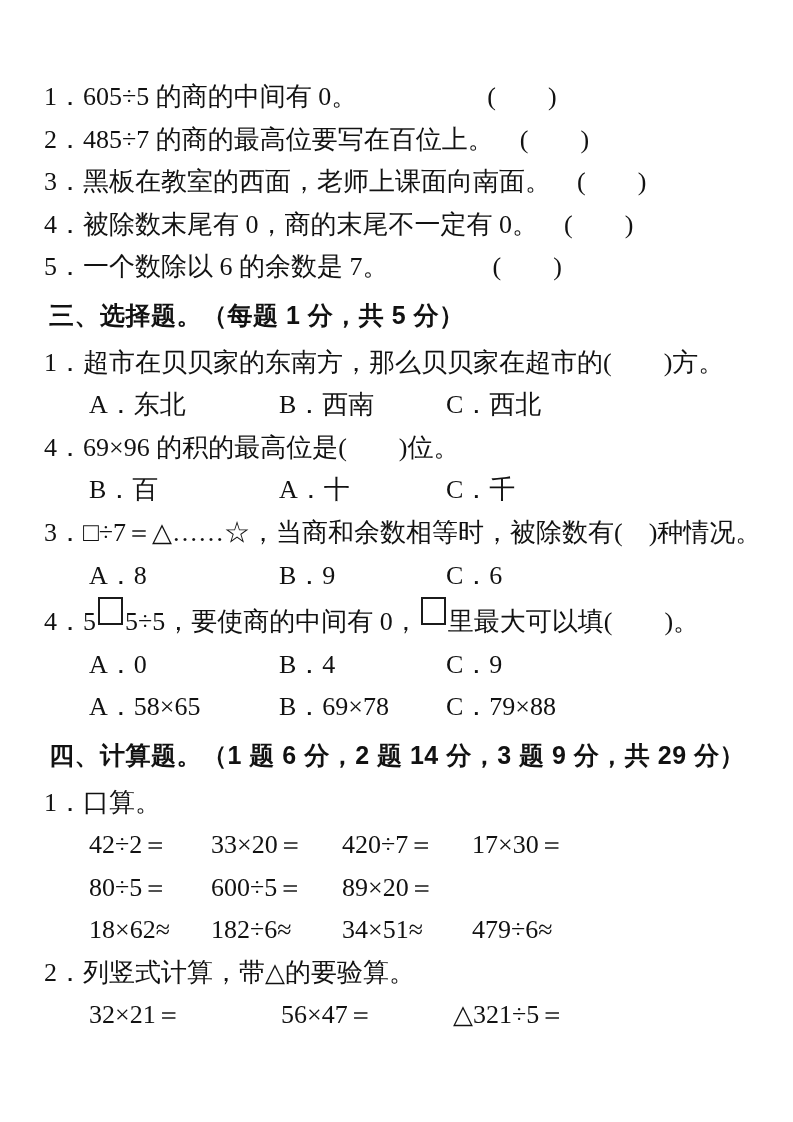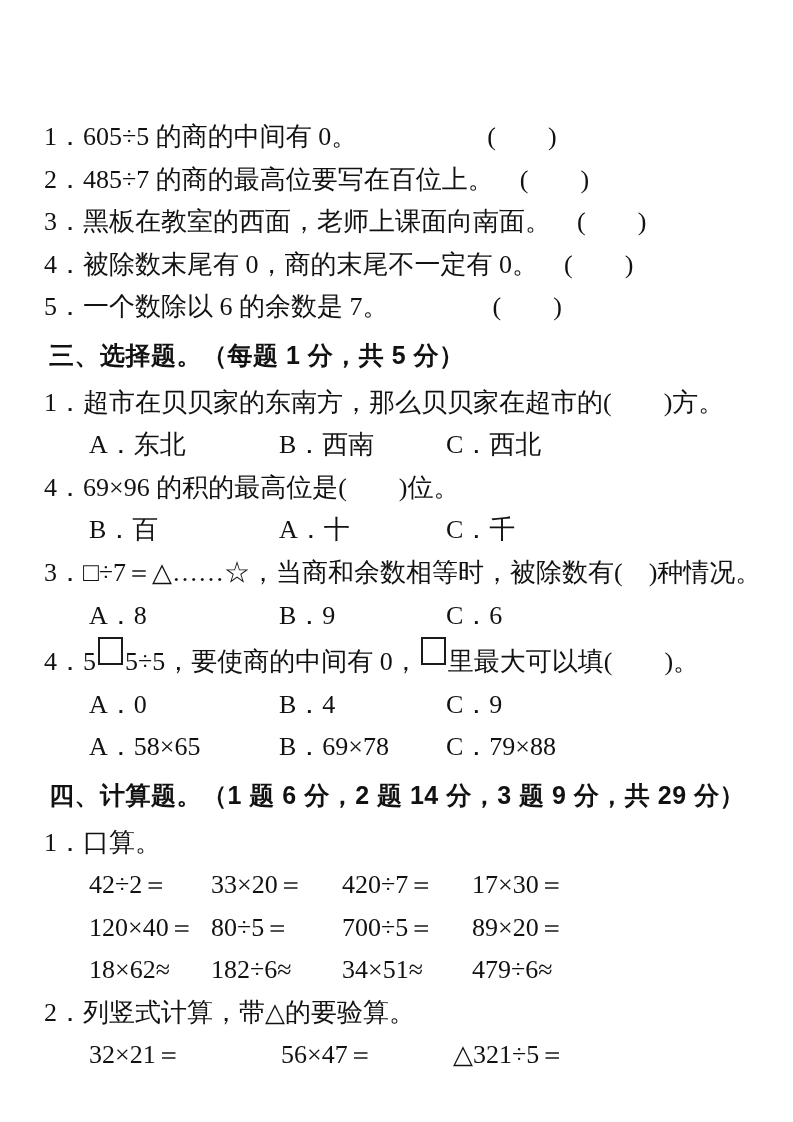--- a/index.html
+++ b/index.html
@@ -9,21 +9,21 @@
   }
   body {
     width: 793px;
     height: 1122px;
     overflow: hidden;
   }
   .doc {
     box-sizing: border-box;
     width: 793px;
     height: 1122px;
-    padding: 116px 14px 0 44px;
+    padding: 76px 14px 0 44px;
     color: #121212;
     font-family: "Liberation Serif", "DejaVu Serif", serif;
     font-size: 26px;
   }
   .line {
     line-height: 42.6px;
     white-space: pre-wrap;
   }
   .heading {
     margin: 5px;
@@ -110,23 +110,22 @@
 
   <div class="line">1．口算。</div>
 
   <div class="line oral-row indent">
     <span>42÷2＝</span>
     <span>33×20＝</span>
     <span>420÷7＝</span>
     <span>17×30＝</span>
   </div>
   <div class="line oral-row indent">
-    <span>120×40＝</span>
     <span>80÷5＝</span>
-    <span>700÷5＝</span>
+    <span>600÷5＝</span>
     <span>89×20＝</span>
   </div>
   <div class="line oral-row indent">
     <span>18×62≈</span>
     <span>182÷6≈</span>
     <span>34×51≈</span>
     <span>479÷6≈</span>
   </div>
 
   <div class="line">2．列竖式计算，带△的要验算。</div>

